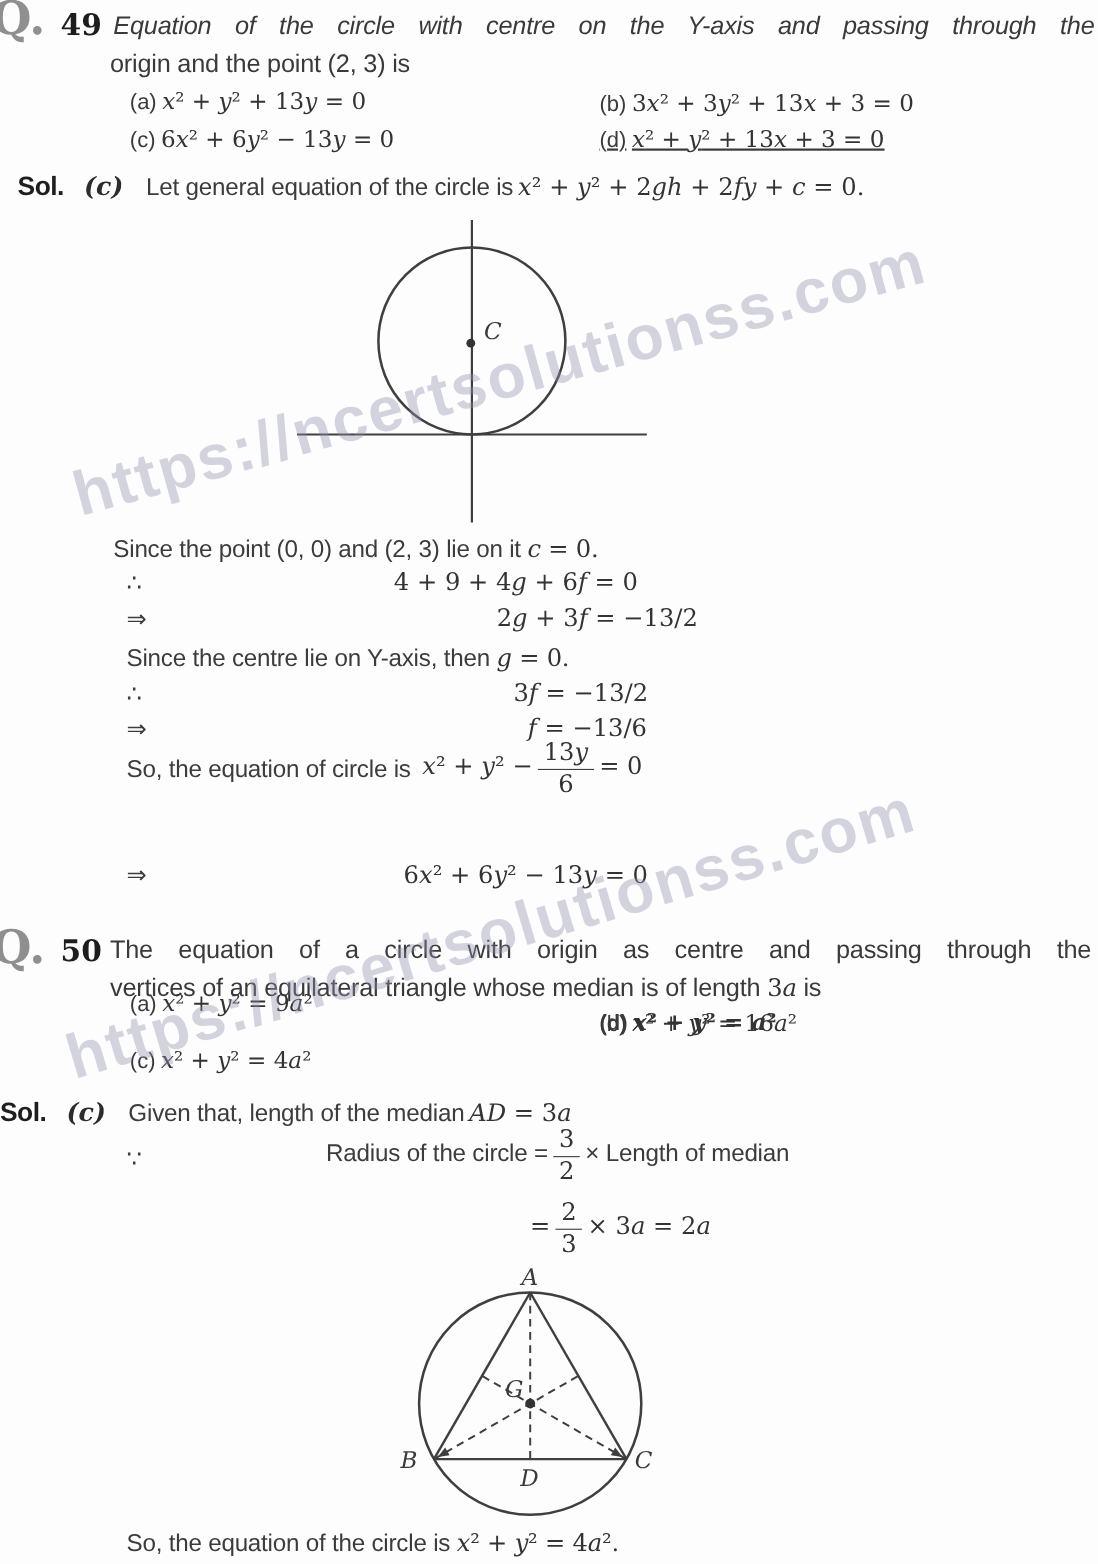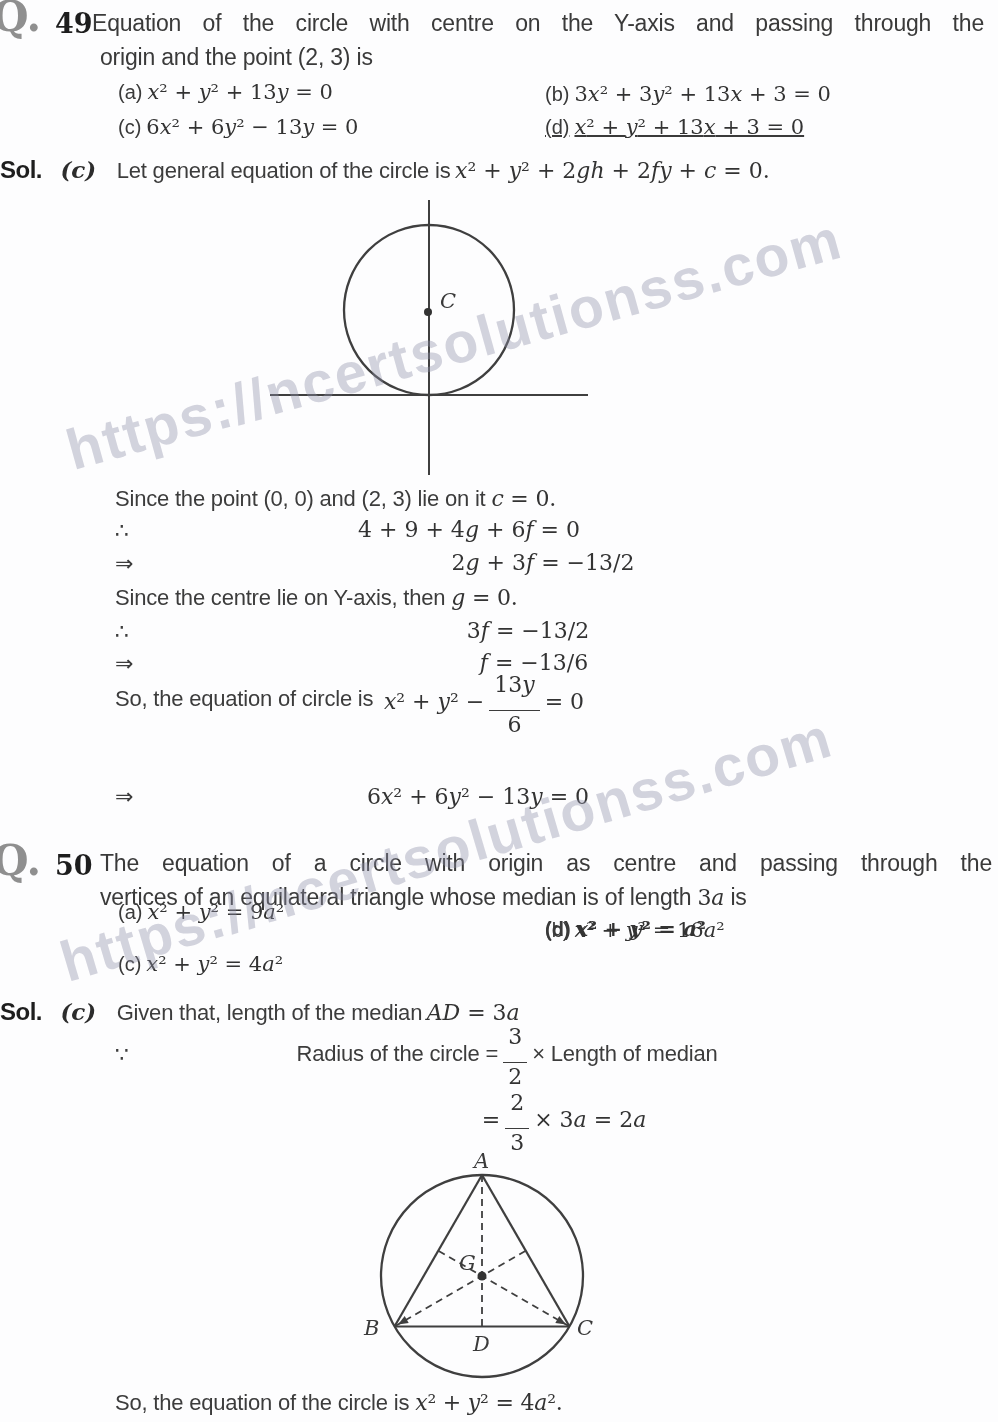--- a/index.html
+++ b/index.html
@@ -25,69 +25,69 @@
   .sol-choice{font-family:"DejaVu Serif",serif;font-weight:bold;font-style:italic;font-size:23px;color:#2c2c2c;}
   .soltext{font-size:22px;letter-spacing:-0.2px;color:#3c3c3c;}
   
   .steptext{font-size:22px;letter-spacing:-0.2px;color:#3c3c3c;}
   .eqrow{position:absolute;left:115px;width:770px;}
   .eqrow .sym{position:absolute;left:0;top:1px;font-family:"DejaVu Sans",sans-serif;font-size:22px;color:#3c3c3c;}
   .eqc{text-align:center;}
   .eqshift{position:relative;display:inline-block;}
   
   .frac{display:inline-block;vertical-align:middle;text-align:center;margin:0 5px;}
-  .frac .num{display:block;padding:0 5px 13px;border-bottom:1.6px solid #3c3c3c;line-height:1.15;}
+  .frac .num{display:block;padding:0 5px 2px;border-bottom:1.6px solid #3c3c3c;line-height:1.15;}
   .frac .den{display:block;padding-top:1px;line-height:1.15;}
   
   .wm{
     position:absolute;z-index:6;pointer-events:none;
     font-family:"Liberation Sans",sans-serif;font-weight:bold;
     font-size:57px;letter-spacing:2px;color:#8f90a8;opacity:0.38;
     white-space:nowrap;transform-origin:left center;
   }
   svg{position:absolute;left:0;}
   svg text{font-family:"DejaVu Serif",serif;font-style:italic;font-size:21px;fill:#3a3a3a;}
 </style>
 </head>
 <body>
 
 <div class="abs qglyph" style="left:-8px;top:-4px;">Q.</div>
 <div class="abs qnum" style="left:55px;top:10px;">49</div>
-<div class="abs qline just" style="left:92px;top:6px;">Equation of the circle with centre on the Y-axis and passing through the</div>
+<div class="abs qline just" style="left:103px;top:6px;font-style:italic;">Equation of the circle with centre on the Y-axis and passing through the</div>
 <div class="abs qline" style="left:100px;top:40px;">origin and the point (2, 3) is</div>
 
 <div class="abs opt" style="left:118px;top:80px;">
   <span>(a)</span><span class="math"><i>x</i>² + <i>y</i>² + 13<i>y</i> = 0</span>
 </div>
 <div class="abs opt" style="left:545px;top:82px;">
   <span>(b)</span><span class="math">3<i>x</i>² + 3<i>y</i>² + 13<i>x</i> + 3 = 0</span>
 </div>
 <div class="abs opt" style="left:118px;top:115px;">
   <span>(c)</span><span class="math">6<i>x</i>² + 6<i>y</i>² − 13<i>y</i> = 0</span>
 </div>
 <div class="abs opt" style="left:545px;top:115px;text-decoration:underline;">
   <span>(d)</span><span class="math"><i>x</i>² + <i>y</i>² + 13<i>x</i> + 3 = 0</span>
 </div>
 
-<div class="abs" style="left:0;top:156px;">
+<div class="abs" style="left:16px;top:156px;">
   <span class="sol-label">Sol.</span>
   <span class="sol-choice" style="margin-left:14px;">(c)</span>
   <span class="soltext" style="margin-left:16px;">Let general equation of the circle is</span>
   <span class="math"><i>x</i>² + <i>y</i>² + 2<i>gh</i> + 2<i>fy</i> + <i>c</i> = 0.</span>
 </div>
 
 <svg style="top:196px;" width="998" height="282" viewBox="0 0 998 282">
   <line x1="429" y1="4" x2="429" y2="279" stroke="#3f3f3f" stroke-width="2"></line>
   <line x1="270" y1="199" x2="588" y2="199" stroke="#3f3f3f" stroke-width="2"></line>
   <circle cx="429" cy="114" r="85" fill="none" stroke="#3f3f3f" stroke-width="2.3"></circle>
   <circle cx="428" cy="116" r="4" fill="#333"></circle>
   <text x="440" y="112">C</text>
 </svg>
 
-<div class="abs steptext" style="left:115px;top:486px;">
+<div class="abs steptext" style="left:103px;top:486px;">
   <span>Since the point (0, 0) and (2, 3) lie on it</span>
   <span class="math"><i>c</i> = 0.</span>
 </div>
 
 <div class="eqrow" style="top:517px;">
   <span class="sym">∴</span>
   <div class="eqc"><span class="math eqshift" style="left:-31px;">4 + 9 + 4<i>g</i> + 6<i>f</i> = 0</span></div>
 </div>
 
 <div class="eqrow" style="top:550px;">

